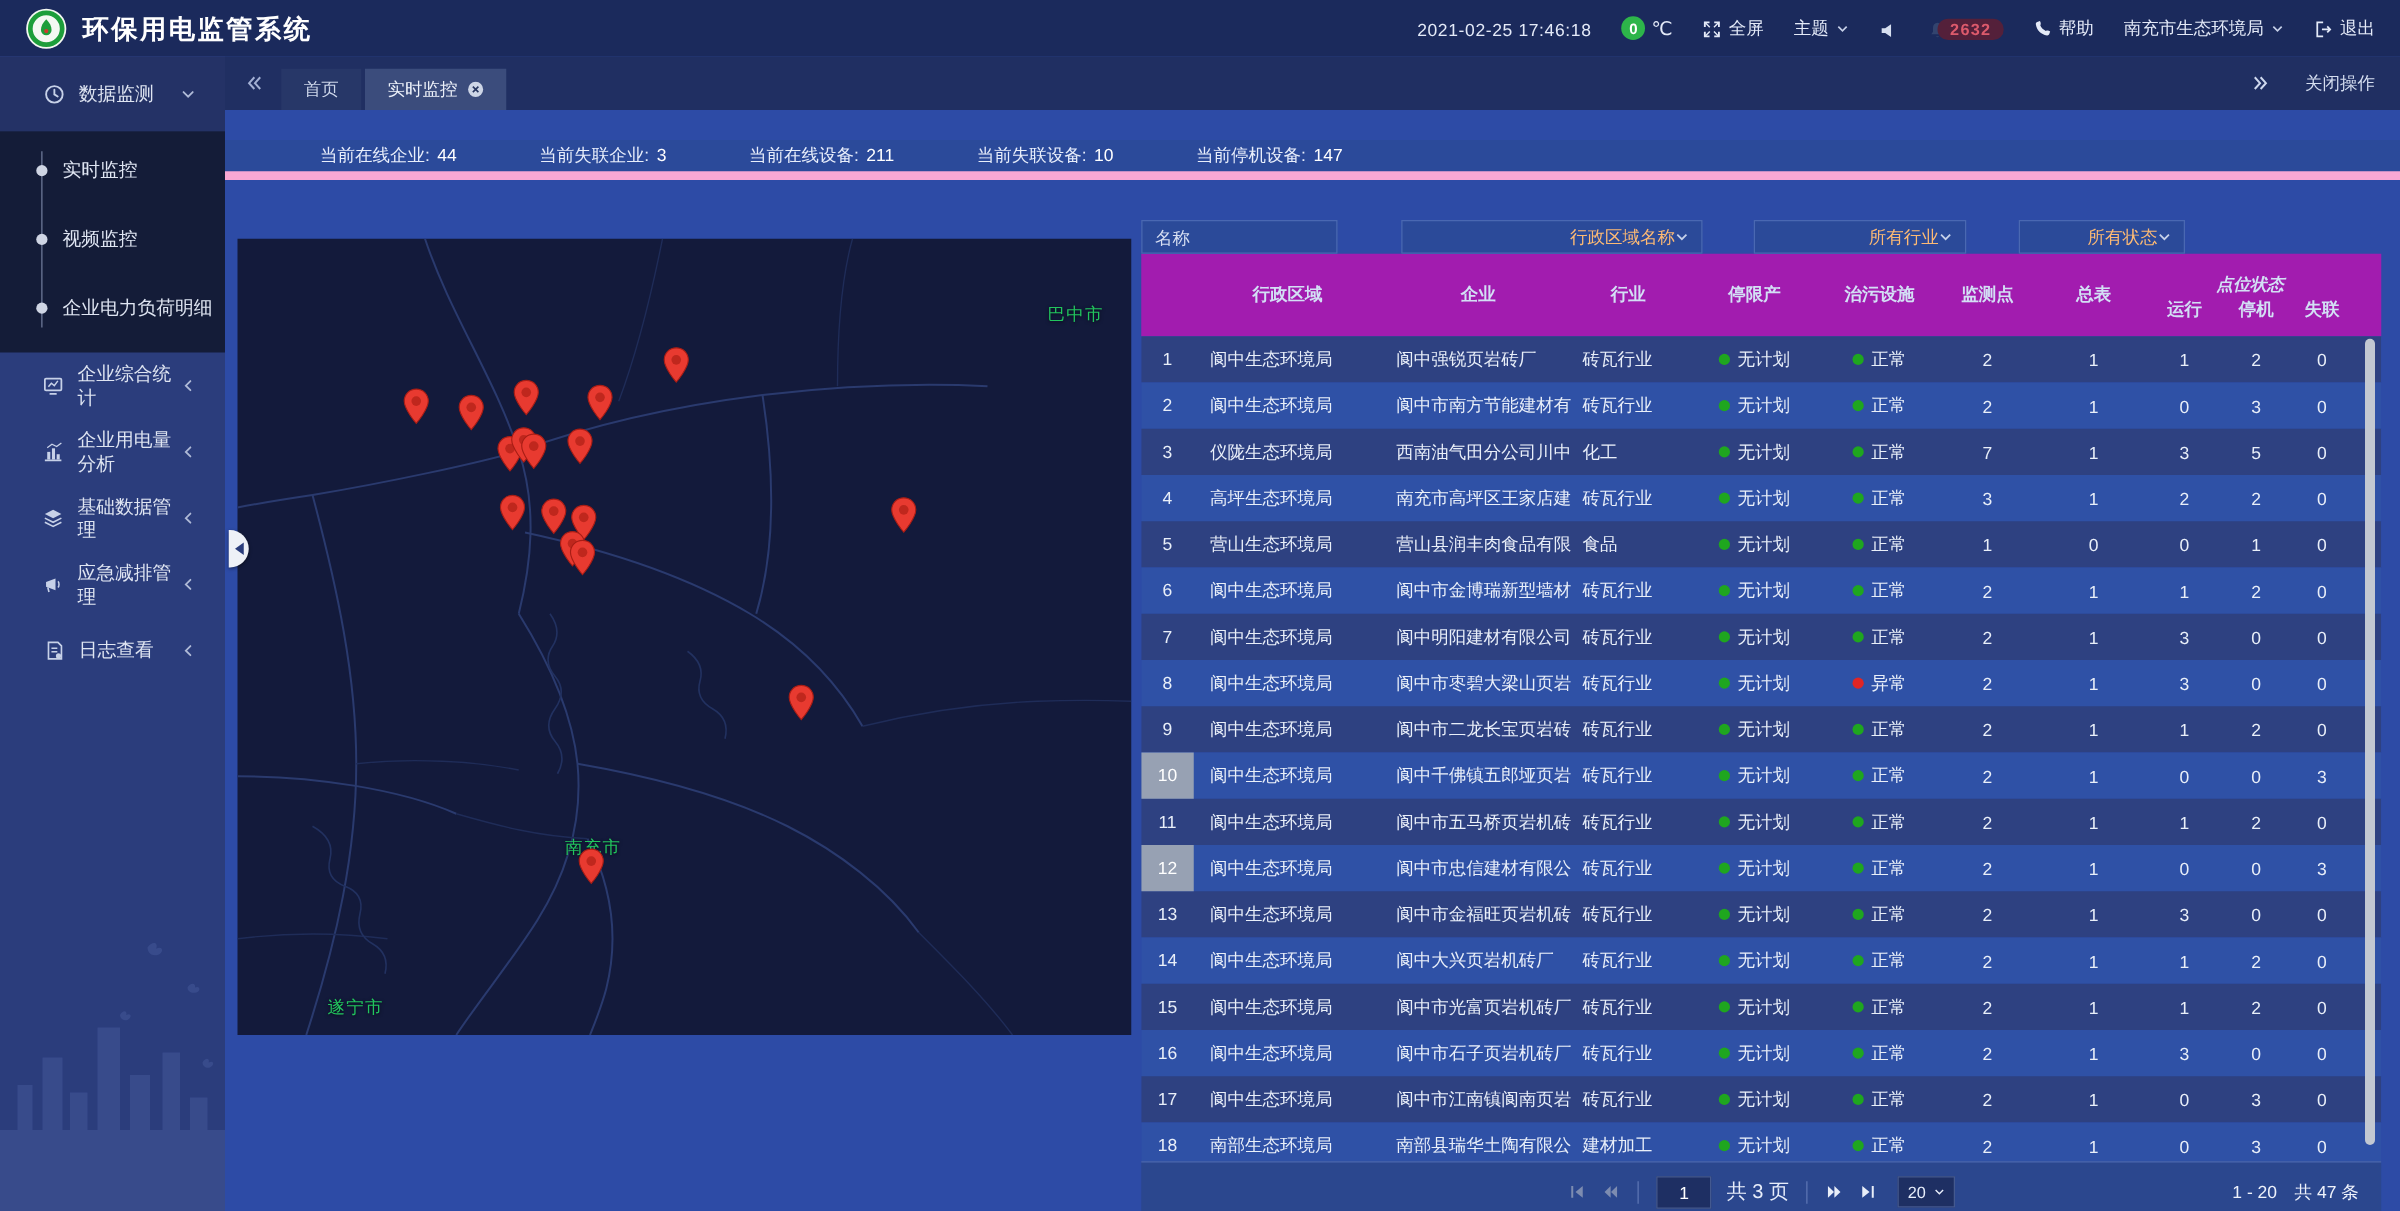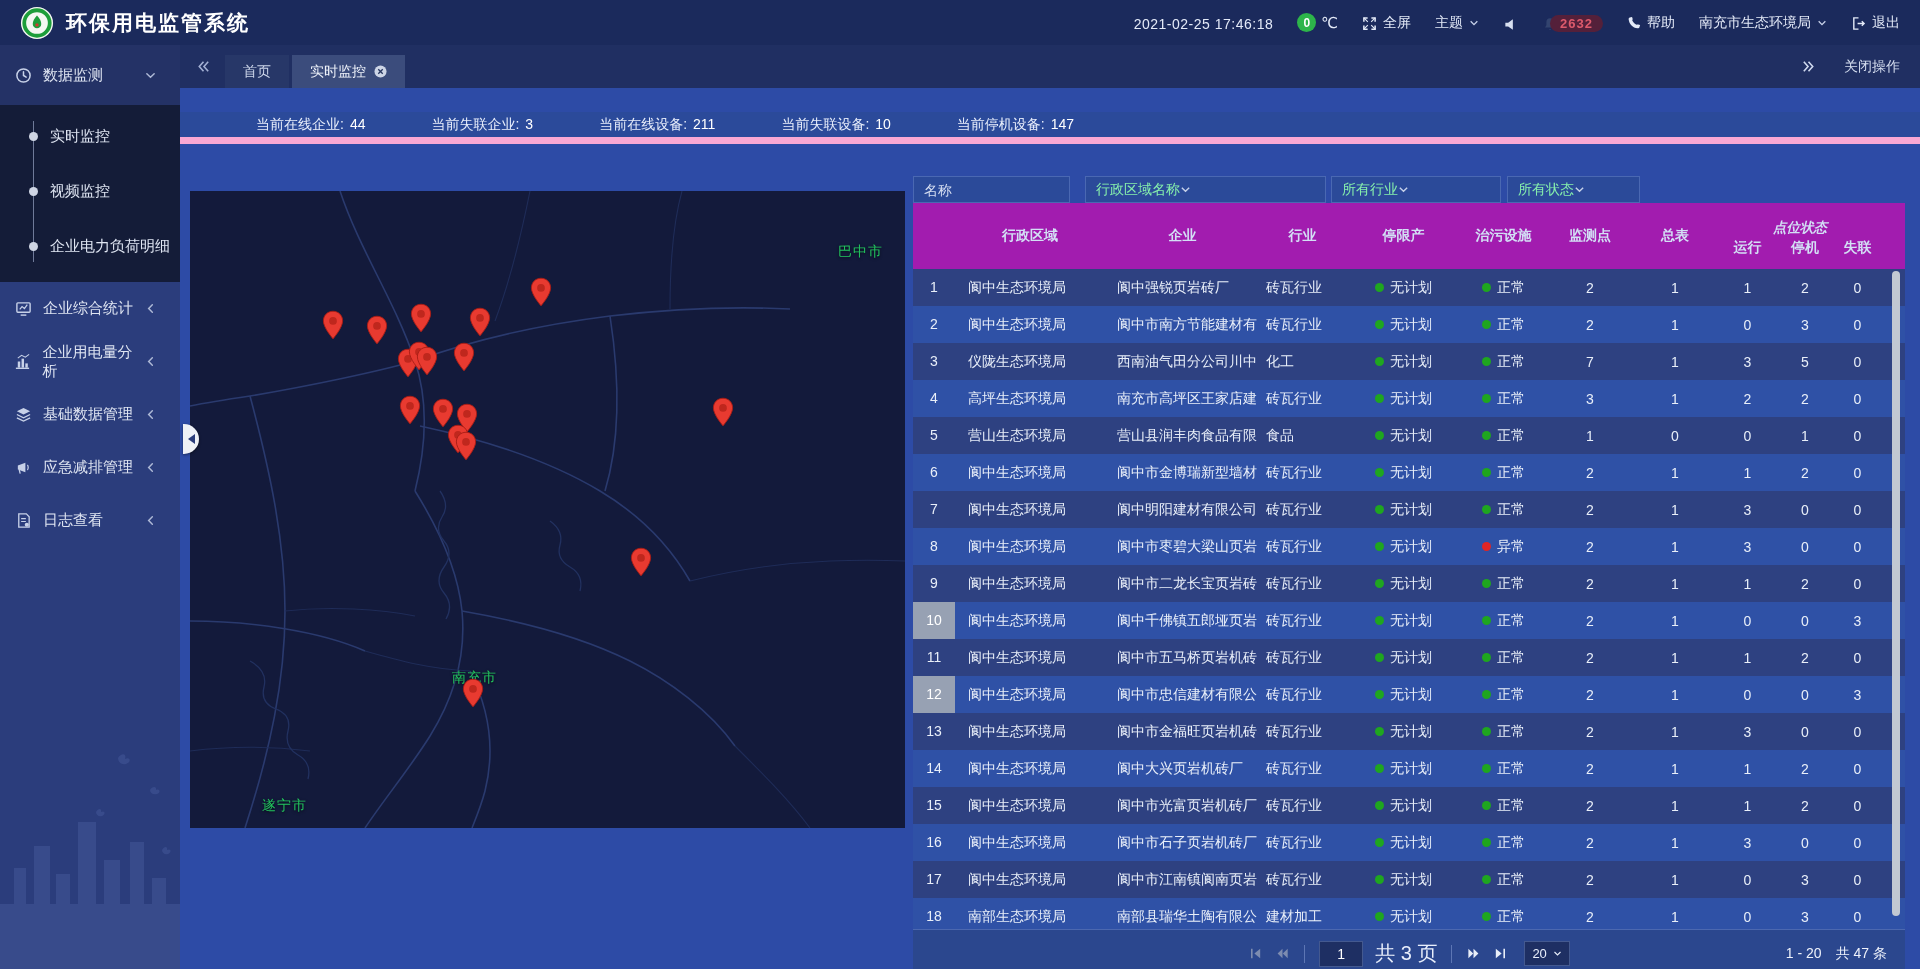--- a/index.html
+++ b/index.html
@@ -21,21 +21,21 @@
   .h-notify { position:relative; display:inline-flex; align-items:center; }
   .h-notify .bell { color:#33446f; margin-right:-8px; }
   .badge { background:#54203a; color:#dd5a6c; font-weight:bold; font-size:13px; padding:1px 10px; border-radius:9px; letter-spacing:1px; }
   .chev-dim { color:#c6d0e8; }
 
   
   .layout { display:flex; height:924px; }
 
   
   .sidebar { width:180px; flex-shrink:0; background:#2b3d7c; position:relative; overflow:hidden; }
-  .side-group { height:53px; display:flex; align-items:center; padding-left:14px; color:#dfe5f2; font-size:15px; cursor:pointer; }
+  .side-group { height:53px; display:flex; align-items:center; padding-left:34px; color:#dfe5f2; font-size:15px; cursor:pointer; }
   .side-group .icn { width:18px; color:#c7d1e8; margin-right:11px; }
   .side-group .chev { margin-left:auto; margin-right:24px; color:#aeb9d6; width:11px; }
   .side-group.expanded { height:60px; background:#243266; }
   .side-sub { background:#141c38; position:relative; padding:4px 0 8px 0; }
   .side-sub::before { content:""; position:absolute; left:33px; top:16px; bottom:20px; width:1px; background:#6f7a99; }
   .side-sub-item { height:55px; display:flex; align-items:center; padding-left:50px; font-size:15px; color:#dfe5f2; position:relative; cursor:pointer; }
   .sub-dot { position:absolute; left:29px; width:9px; height:9px; border-radius:50%; background:#cfd5e4; }
   .skyline { position:absolute; bottom:0; left:0; }
 
   
@@ -57,24 +57,24 @@
 
   
   .map { position:absolute; left:10px; top:23px; width:715px; height:637px; background:#131a3b; overflow:hidden; }
   .roads { position:absolute; left:0; top:0; }
   .map-label { position:absolute; font-size:14px; color:#22c55e; text-shadow:0 1px 3px rgba(0,0,0,.7); letter-spacing:1px; }
   .map-pin { position:absolute; width:22px; height:30px; cursor:pointer; }
 
   
   .panel { position:absolute; left:733px; top:8px; width:992px; }
   .filters { display:flex; height:27px; margin-bottom:0; }
-  .f-box { background:#2b4a99; border:1px solid #4a68b2; height:27px; font-size:14px; color:#86efac; display:flex; align-items:center; padding:0 10px; }
+  .f-box { background:#2b4a99; border:1px solid #4a68b2; height:27px; font-size:14px; color:#fdba74; display:flex; align-items:center; padding:0 10px; }
   .f-name { width:157px; margin-right:15px; outline:none; }
   input.f-box::placeholder { color:#d7dff2; opacity:1; }
-  .f-select { justify-content:flex-start; cursor:pointer; }
+  .f-select { justify-content:flex-end; cursor:pointer;margin-left:36px; }
   .f-region { width:241px; margin-right:5px; }
   .f-industry { width:170px; margin-right:6px; }
   .f-status { width:133px; }
   .f-select .icn { color:#c7d2ea; }
 
   :root { --cols: 42px 150px 155px 85px 117px 83px 90px 80px 65px 50px 55px;
           --hcols: 42px 150px 155px 85px 117px 83px 90px 80px 170px;
           --green:#1fa61f; --red:#e02525; }
   .thead { margin-top:0; height:66px; background:#a21caf; display:grid; grid-template-columns:var(--hcols); padding-right:20px; }
   .th { display:flex; align-items:center; justify-content:center; font-weight:700; color:#d3dff5; font-size:14px; }
@@ -98,21 +98,21 @@
   .dot { width:9px; height:9px; border-radius:50%; background:var(--green); flex-shrink:0; }
   .dot.red { background:var(--red); }
   .vscroll { position:absolute; right:5px; top:2px; width:8px; height:645px; background:#c2c8d2; border-radius:4px; }
 
   .pagerbar { height:48px; background:#2b478e; border-top:1px solid #4c68b0; position:relative; display:flex; align-items:center; justify-content:center; }
   .pager-center { display:flex; align-items:center; gap:12px; }
   .picn { color:#e8eef8; cursor:pointer; display:inline-flex; }
   .picn.disabled { color:#7d8cb0; }
   .psep { width:1px; height:18px; background:#5d76b4; margin:0 2px; }
   .page-input { width:44px; height:26px; background:#1e2f63; border:1px solid #44598f; text-align:center; line-height:24px; font-size:14px; color:#fff; }
-  .ptext { font-size:20px; color:#e8eefb; }
+  .ptext { font-size:16px; color:#e8eefb; }
   .size-select { display:inline-flex; align-items:center; gap:6px; background:#1e2f63; border:1px solid #44598f; height:25px; padding:0 7px; font-size:13px; color:#e8eefb; cursor:pointer; margin-left:4px; }
   .pager-range { position:absolute; right:18px; font-size:14px; color:#eef2fb; display:flex; gap:14px; }
 
   .collapse-handle { position:absolute; left:3px; top:379px; width:16px; height:30px; background:#eef1f7; border-radius:0 15px 15px 0; display:flex; align-items:center; justify-content:center; box-shadow:0 1px 3px rgba(0,0,0,.45); z-index:6; cursor:pointer; }
   .tri { width:0; height:0; border-top:5px solid transparent; border-bottom:5px solid transparent; border-right:7px solid #2b3d7c; }
 </style>
 </head>
 <body>
 
 <header class="app-header">

